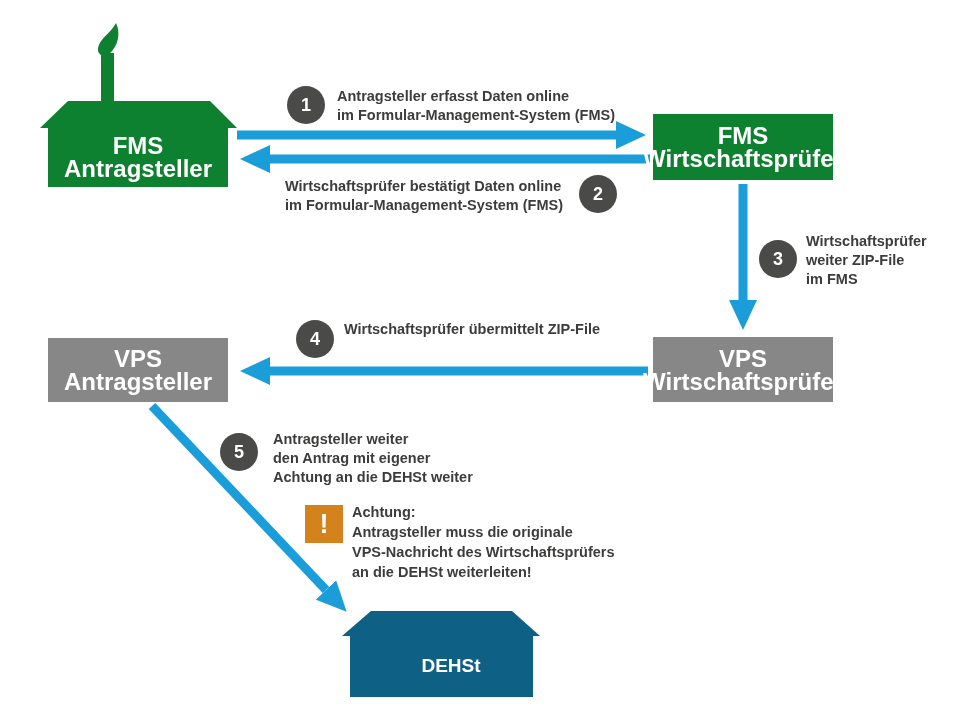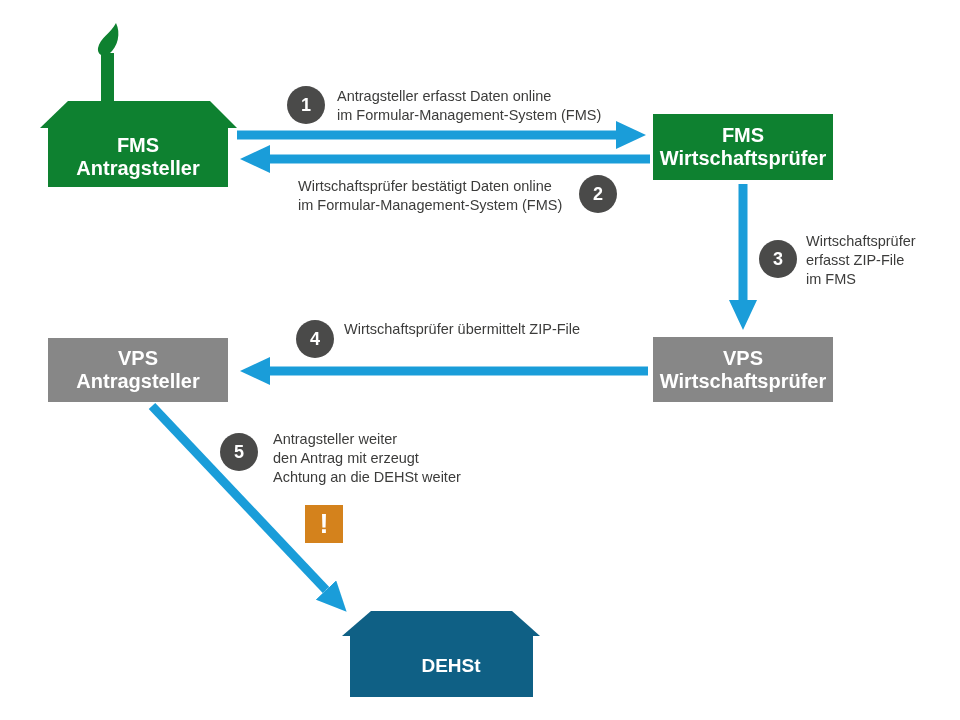--- a/index.html
+++ b/index.html
@@ -14,21 +14,21 @@
   svg.layer { position: absolute; left: 0; top: 0; }
 
   .node-label {
     position: absolute;
     display: flex;
     flex-direction: column;
     align-items: center;
     justify-content: center;
     color: #ffffff;
     font-weight: bold;
-    font-size: 20px;
+    font-size: 24px;
     line-height: 23px;
     text-align: center;
     white-space: nowrap;
   }
 
   .step-circle {
     position: absolute;
     width: 38px;
     height: 38px;
     border-radius: 50%;
@@ -38,21 +38,21 @@
     font-weight: bold;
     display: flex;
     align-items: center;
     justify-content: center;
   }
 
   .step-text {
     position: absolute;
     color: #3c3c3b;
     font-size: 14.5px;
-    font-weight: normal;
+    font-weight: bold;
     line-height: 19px;
     white-space: nowrap;
   }
 
   .warn-icon {
     position: absolute;
     left: 305px; top: 505px;
     width: 38px; height: 38px;
     background: #d4821c;
     color: #ffffff;
@@ -133,39 +133,45 @@
     <div>DEHSt</div>
   </div>
 
   <div class="step-circle" style="left:287px; top:86px;">1</div>
   <div class="step-text" style="left:337px; top:87px;">
     <div>Antragsteller erfasst Daten online</div>
     <div>im Formular-Management-System (FMS)</div>
   </div>
 
   <div class="step-circle" style="left:579px; top:175px;">2</div>
-  <div class="step-text" style="left:298px; top:177px;">
+  <div class="step-text" style="left:285px; top:177px;">
     <div>Wirtschaftsprüfer bestätigt Daten online</div>
     <div>im Formular-Management-System (FMS)</div>
   </div>
 
   <div class="step-circle" style="left:759px; top:240px;">3</div>
   <div class="step-text" style="left:806px; top:232px;">
     <div>Wirtschaftsprüfer</div>
-    <div>erfasst ZIP-File</div>
+    <div>weiter ZIP-File</div>
     <div>im FMS</div>
   </div>
 
   <div class="step-circle" style="left:296px; top:320px;">4</div>
   <div class="step-text" style="left:344px; top:320px;text-align:right;">
     <div>Wirtschaftsprüfer übermittelt ZIP-File</div>
   </div>
 
   <div class="step-circle" style="left:220px; top:433px;">5</div>
   <div class="step-text" style="left:273px; top:430px;">
     <div>Antragsteller weiter</div>
-    <div>den Antrag mit erzeugt</div>
+    <div>den Antrag mit eigener</div>
     <div>Achtung an die DEHSt weiter</div>
   </div>
 
   <div class="warn-icon">!</div>
+  <div class="warn-text">
+    <div>Achtung:</div>
+    <div>Antragsteller muss die originale</div>
+    <div>VPS-Nachricht des Wirtschaftsprüfers</div>
+    <div>an die DEHSt weiterleiten!</div>
+  </div>
 
 </div>
 
 </body></html>

